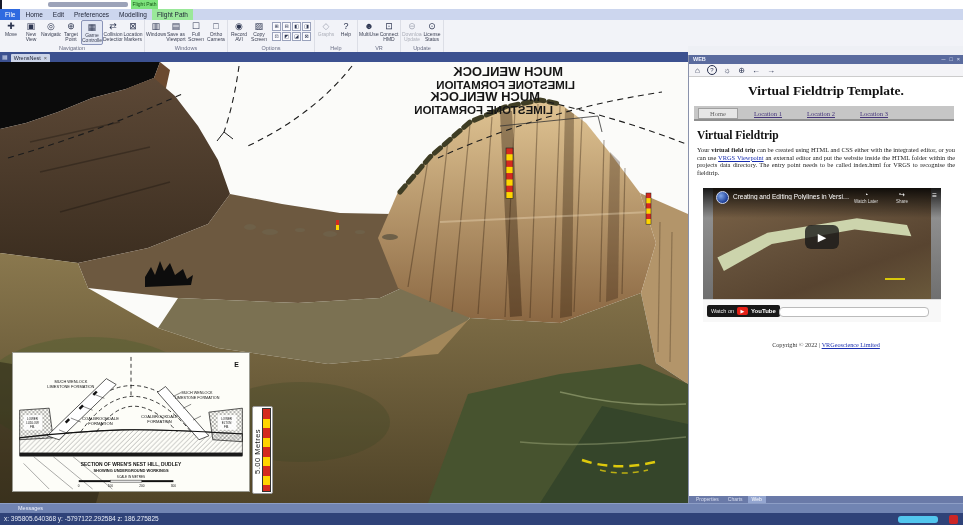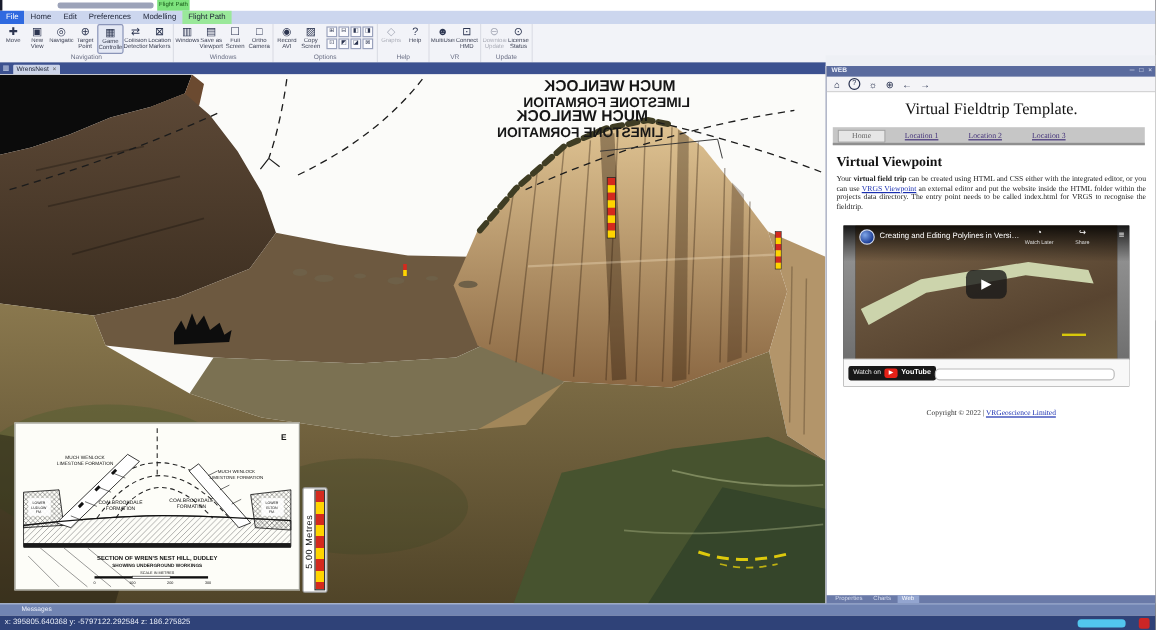--- a/index.html
+++ b/index.html
@@ -59,21 +59,21 @@
   .webpanel{left:688px;top:55px;width:275px;height:448px;background:#fff;border-left:1px solid #8a92ac;box-sizing:border-box;}
   .wp-title{position:absolute;left:0;top:0;width:100%;height:9px;background:#5a6b9e;}
   .wp-title .t{position:absolute;left:4px;top:0;font-size:5.5px;line-height:9px;color:#eef1fa;font-weight:bold;}
   .wp-ctrls{position:absolute;right:3px;top:0;display:flex;gap:4px;}
   .wp-ctrls span{font-size:5.5px;line-height:9px;color:#dfe4f2;}
   .wp-toolbar{position:absolute;left:0;top:9px;width:100%;height:13px;background:#f4f4f7;border-bottom:1px solid #ccc;display:flex;align-items:center;gap:7px;padding-left:6px;box-sizing:border-box;}
   .wp-toolbar .ic{font-size:8px;color:#27304e;line-height:13px;}
   .wp-toolbar .ic.q{border:1px solid #27304e;border-radius:50%;width:8px;height:8px;font-size:6px;line-height:8px;text-align:center;}
   .wp-content{position:absolute;left:0;top:22px;width:100%;bottom:7px;background:#fff;overflow:hidden;
               font-family:"Liberation Serif","DejaVu Serif",serif;}
-  .wp-h1{position:absolute;top:6px;width:100%;text-align:center;font-size:13.5px;font-weight:normal;color:#111;}
+  .wp-h1{position:absolute;top:6px;width:100%;text-align:center;font-size:13.5px;font-weight:bold;color:#111;}
   .wp-tabbar{position:absolute;left:5px;top:29px;width:260px;height:15px;background:#c6c6c6;border-bottom:2px solid #8f8f8f;box-sizing:border-box;}
   .wp-hometab{position:absolute;left:4px;top:2px;width:40px;height:11px;background:#e6e6e6;border:1px solid #a0a0a0;
               font-size:6.5px;line-height:10px;text-align:center;color:#666;box-sizing:border-box;}
   .wp-link{position:absolute;top:4px;font-size:6.5px;color:#44337a;text-decoration:underline;}
   .wp-h2{position:absolute;left:8px;top:52px;font-size:11.5px;font-weight:bold;color:#111;}
   .wp-para{position:absolute;left:8px;top:69px;width:258px;font-size:6.4px;line-height:7.6px;color:#222;text-align:justify;}
   .wp-para a{color:#1a2fb0;text-decoration:underline;}
   .wp-copy{position:absolute;top:264px;width:100%;text-align:center;font-size:6.2px;color:#333;}
   .wp-copy a{color:#1a2fb0;text-decoration:underline;}
   .wp-bottomtabs{position:absolute;left:0;bottom:0;width:100%;height:7px;background:#6a7aa8;display:flex;gap:1px;padding-left:3px;}
@@ -484,21 +484,21 @@
       <span class="ic">→</span>
     </div>
     <div class="wp-content">
       <div class="wp-h1">Virtual Fieldtrip Template.</div>
       <div class="wp-tabbar">
         <div class="wp-hometab">Home</div>
         <span class="wp-link" style="left:60px">Location 1</span>
         <span class="wp-link" style="left:113px">Location 2</span>
         <span class="wp-link" style="left:166px">Location 3</span>
       </div>
-      <div class="wp-h2">Virtual Viewpoint</div>
+      <div class="wp-h2">Virtual Fieldtrip</div>
       <div class="wp-para"><span>Your </span><b>virtual field trip</b><span> can be created using HTML and CSS either with the integrated editor, or you can use </span><a href="#">VRGS Viewpoint</a><span> an external editor and put the website inside the HTML folder within the projects data directory. The entry point needs to be called index.html for VRGS to recognise the fieldtrip.</span></div>
 
       <div class="video">
         <div class="vbody">
           <div class="vside" style="left:0"></div>
           <div class="vside" style="right:0"></div>
           <div class="vthumb">
             <div class="vband"></div>
             <div class="vdash"></div>
           </div>

